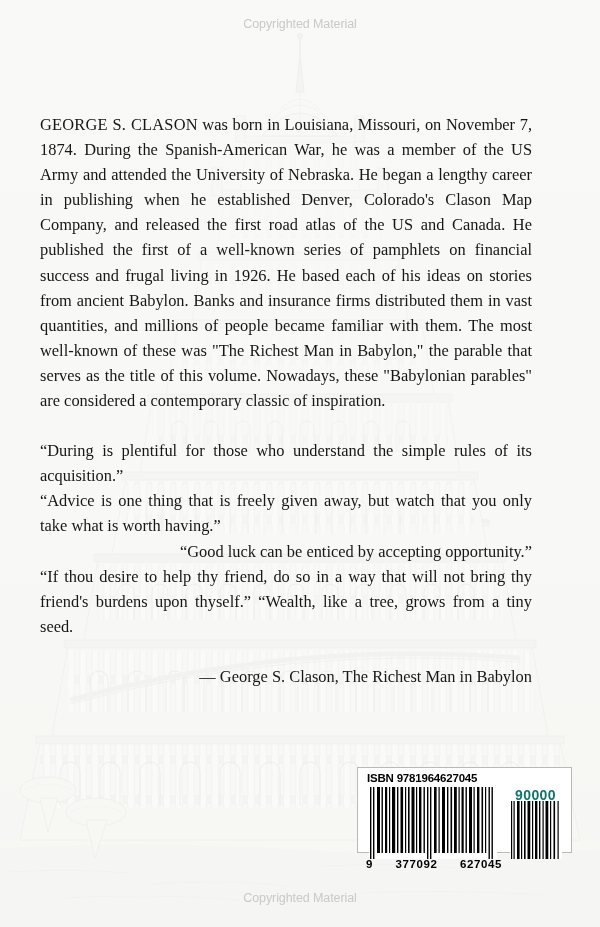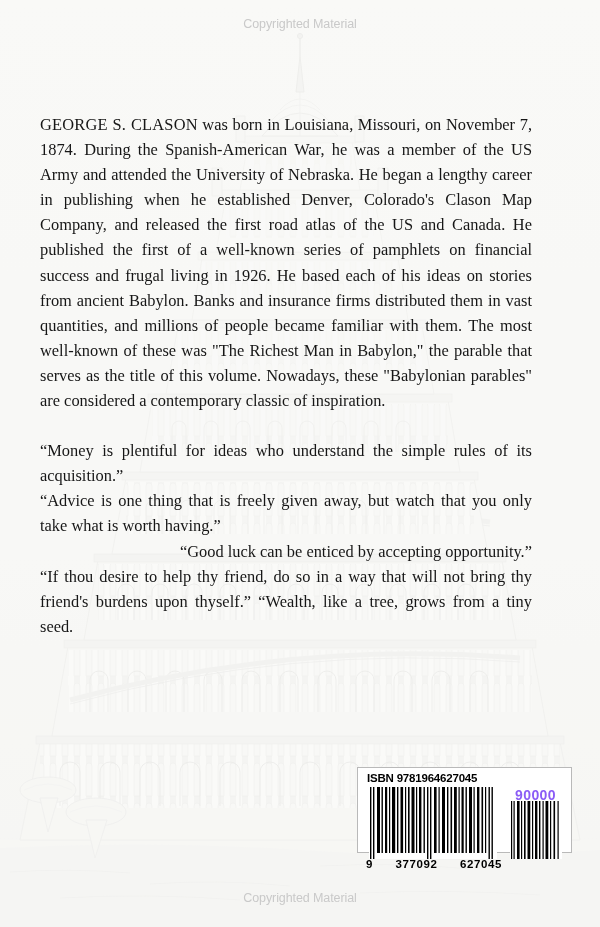--- a/index.html
+++ b/index.html
@@ -105,21 +105,21 @@
     letter-spacing: -0.2px;
     white-space: nowrap;
   }
   .price-text {
     position: absolute;
     right: 15px;
     top: 19px;
     font-family: "Liberation Sans", sans-serif;
     font-size: 14px;
     font-weight: bold;
-    color: #8b5cf6;
+    color: #0f766e;
     letter-spacing: 0.4px;
   }
   .bars-main {
     position: absolute;
     left: 11px;
     top: 19px;
     width: 128px;
     height: 72px;
   }
   .bars-addon {
@@ -327,24 +327,25 @@
     </svg>
   </div>
 
   <div class="watermark top">Copyrighted Material</div>
 
   <div class="copy">
 
     <p class="para"><span class="lead">GEORGE S. CLASON</span><span> was born in Louisiana, Missouri, on November 7, 1874. During the Spanish-American War, he was a member of the US Army and attended the University of Nebraska. He began a lengthy career in publishing when he established Denver, Colorado's Clason Map Company, and released the first road atlas of the US and Canada. He published the first of a well-known series of pamphlets on financial success and frugal living in 1926.  He based each of his ideas on stories from ancient Babylon. Banks and insurance firms distributed them in vast quantities, and millions of people became familiar with them. The most well-known of these was "The Richest Man in Babylon," the parable that serves as the title of this volume. Nowadays, these "Babylonian parables" are considered a contemporary classic of inspiration.</span></p>
 
     <div class="quotes">
-      <p class="quote-line">“Money is plentiful for ideas who understand the simple rules of its acquisition.”</p>
+      <p class="quote-line">“During is plentiful for those who understand the simple rules of its acquisition.”</p>
       <p class="quote-line">“Advice is one thing that is freely given away, but watch that you only take what is worth having.”</p>
       <p class="quote-line last-of-block">“Good luck can be enticed by accepting opportunity.”</p>
       <p class="quote-line">“If thou desire to help thy friend, do so in a way that will not bring thy friend's burdens upon thyself.” “Wealth, like a tree, grows from a tiny seed.</p>
+      <p class="attribution">— George S. Clason, The Richest Man in Babylon</p>
     </div>
 
   </div>
 
   <div class="barcode-box">
 
     <div class="isbn-text">ISBN 9781964627045</div>
 
     <div class="price-text">90000</div>
 

